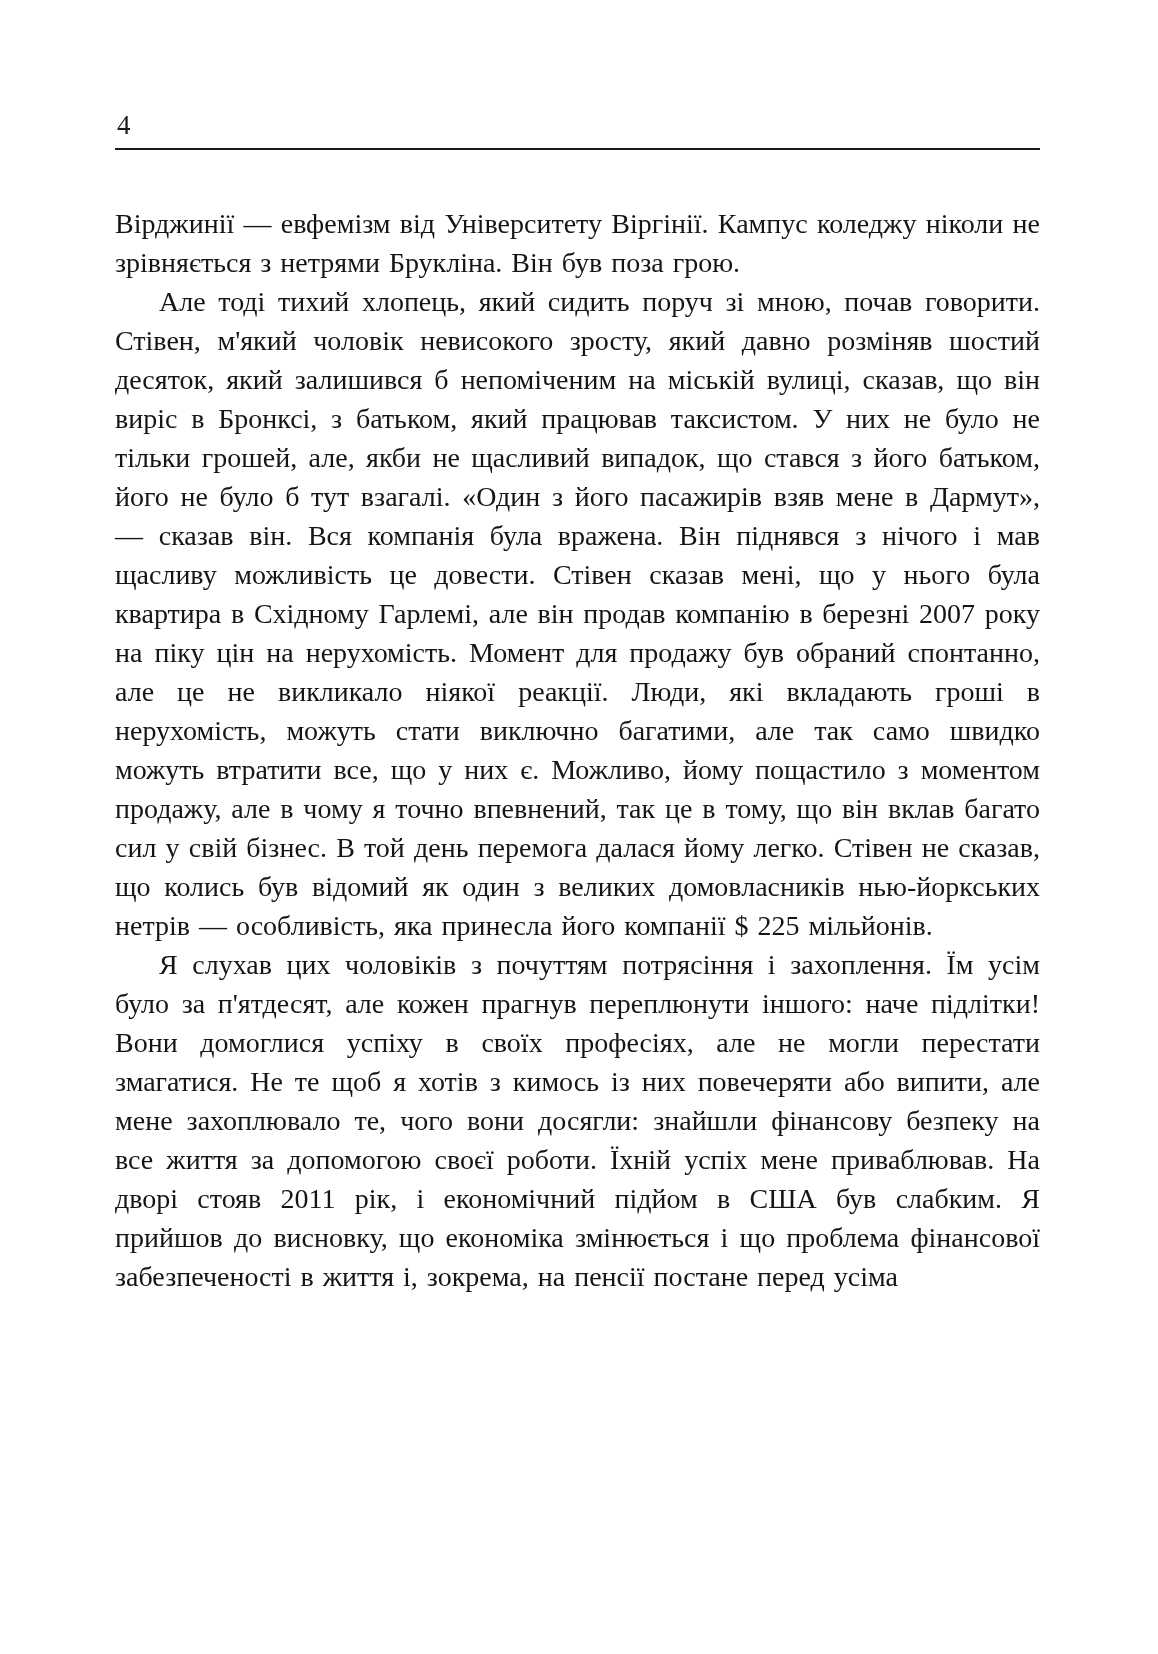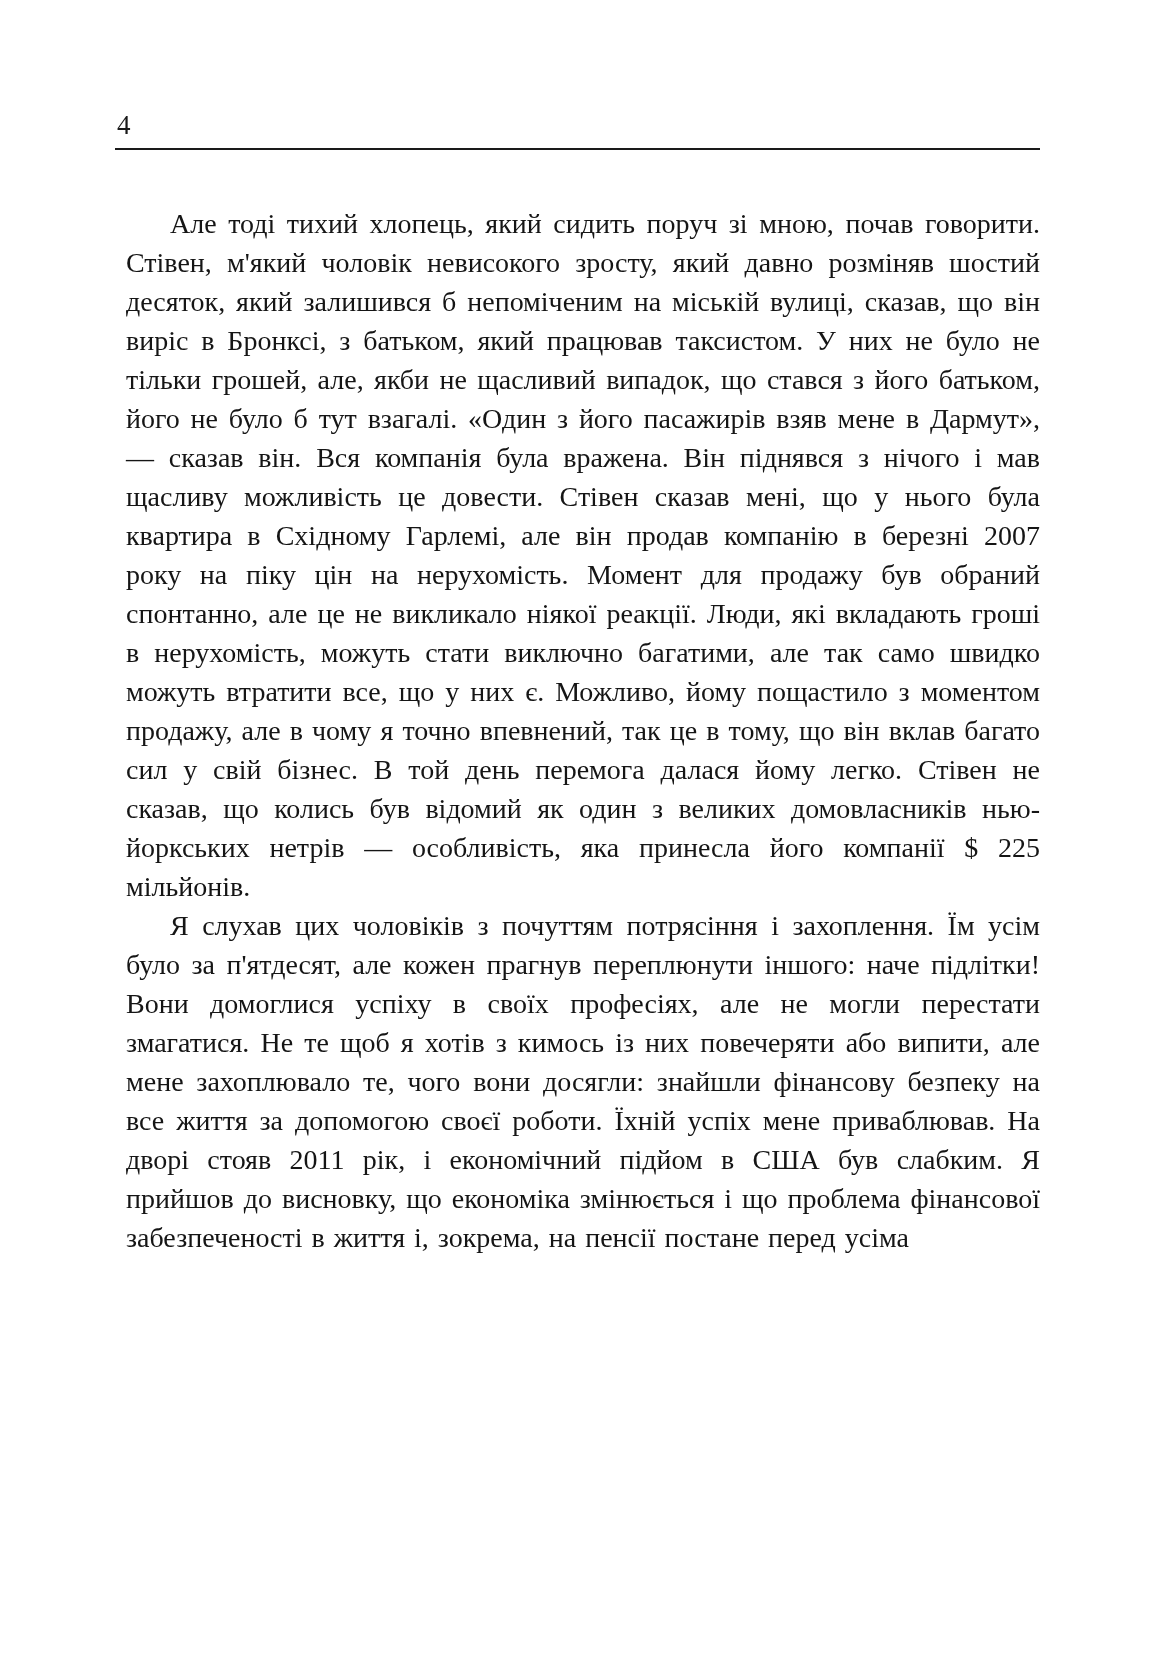--- a/index.html
+++ b/index.html
@@ -46,29 +46,29 @@
     font-size: 28px;
     line-height: 39px;
     text-align: justify;
     text-justify: inter-word;
     margin: 0;
     color: #151515;
     word-spacing: 2px;
   }
   .para.indented {
     text-indent: 44px;
-    margin-left: 11px;
   }
 </style>
 </head>
 <body>
 
 <div class="page">
   <header class="page-header">
     <div class="page-number">4</div>
     <hr class="header-rule">
   </header>
 
   <main class="body-text">
+    <p class="para">Вірджинії — евфемізм від Університету Віргінії. Кампус коледжу ніколи не зрівняється з нетрями Брукліна. Він був поза грою.</p>
     <p class="para indented">Але тоді тихий хлопець, який сидить поруч зі мною, почав говорити. Стівен, м'який чоловік невисокого зросту, який давно розміняв шостий десяток, який залишився б непоміченим на міській вулиці, сказав, що він виріс в Бронксі, з батьком, який працював таксистом. У них не було не тільки грошей, але, якби не щасливий випадок, що стався з його батьком, його не було б тут взагалі. «Один з його пасажирів взяв мене в Дармут», — сказав він. Вся компанія була вражена. Він піднявся з нічого і мав щасливу можливість це довести. Стівен сказав мені, що у нього була квартира в Східному Гарлемі, але він продав компанію в березні 2007 року на піку цін на нерухомість. Момент для продажу був обраний спонтанно, але це не викликало ніякої реакції. Люди, які вкладають гроші в нерухомість, можуть стати виключно багатими, але так само швидко можуть втратити все, що у них є. Можливо, йому пощастило з моментом продажу, але в чому я точно впевнений, так це в тому, що він вклав багато сил у свій бізнес. В той день перемога далася йому легко. Стівен не сказав, що колись був відомий як один з великих домовласників нью-йоркських нетрів — особливість, яка принесла його компанії $ 225 мільйонів.</p>
     <p class="para indented">Я слухав цих чоловіків з почуттям потрясіння і захоплення. Їм усім було за п'ятдесят, але кожен прагнув переплюнути іншого: наче підлітки! Вони домоглися успіху в своїх професіях, але не могли перестати змагатися. Не те щоб я хотів з кимось із них повечеряти або випити, але мене захоплювало те, чого вони досягли: знайшли фінансову безпеку на все життя за допомогою своєї роботи. Їхній успіх мене приваблював. На дворі стояв 2011 рік, і економічний підйом в США був слабким. Я прийшов до висновку, що економіка змінюється і що проблема фінансової забезпеченості в життя і, зокрема, на пенсії постане перед усіма</p>
   </main>
 </div>
 
 </body></html>

